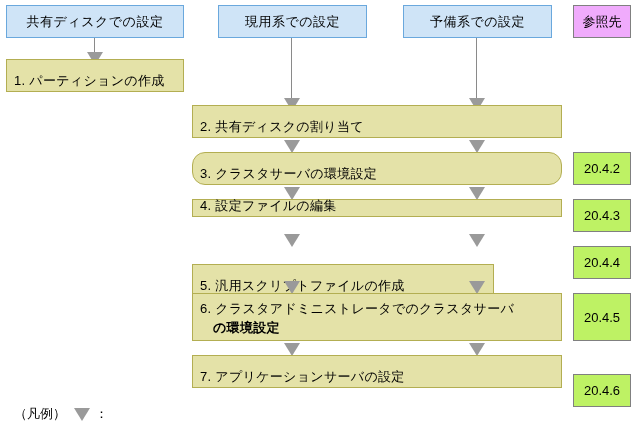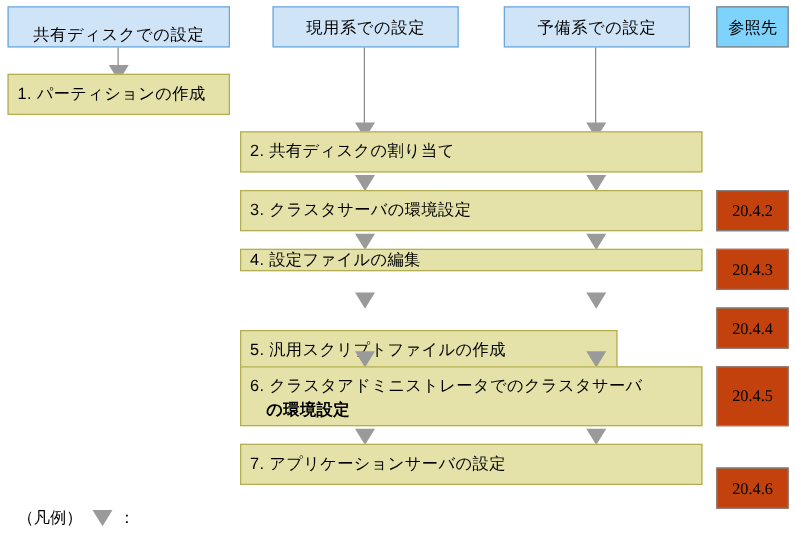--- a/index.html
+++ b/index.html
@@ -16,45 +16,45 @@
     position: absolute;
     background: #cfe4f7;
     border: 1px solid #6aa8dd;
     display: flex; align-items: center; justify-content: center;
     font-size: 13px; color: #000;
     letter-spacing: .5px;
   }
   
   .refhdr {
     position: absolute;
-    background: #7dd3fc;
+    background: #f0abfc;
     border: 1px solid #808080;
     display: flex; align-items: center; justify-content: center;
     font-size: 13px; color: #000;
   }
   
   .step {
     position: absolute;
     background: #e4e2a8;
     border: 1px solid #b3ae52;
-    display: flex; align-items: center;
+    display: flex; align-items: flex-end;
     padding-left: 7px;
     font-size: 13px; color: #000;
     line-height: 1.45;
     letter-spacing: .3px;
   }
   .step .ln2 { display: block; padding-left: 1em; font-weight: bold; }
   
   .ref {
     position: absolute;
-    background: #c2410c;
+    background: #bef264;
     border: 1px solid #808080;
     display: flex; align-items: center; justify-content: center;
     font-size: 13px; color: #000;
-    font-family: Liberation Serif, serif;
+    font-family: Liberation Sans, sans-serif;
   }
   
   .vline {
     position: absolute;
     width: 1px;
     background: #8a8a8a;
   }
   
   .arrow {
     position: absolute;
@@ -75,21 +75,21 @@
     border-right: 8px solid transparent;
     border-top: 13px solid #9a9a9a;
     margin: 0 5px 0 8px;
   }
 </style>
 </head>
 <body>
 
 <div id="canvas">
 
-  <div class="hdr" style="left:6px; top:5px; width:178px; height:33px;align-items:flex-end;">
+  <div class="hdr" style="left:6px; top:5px; width:178px; height:33px;">
     <span>共有ディスクでの設定</span>
   </div>
 
   <div class="hdr" style="left:218px; top:5px; width:149px; height:33px;">
     <span>現用系での設定</span>
   </div>
 
   <div class="hdr" style="left:403px; top:5px; width:149px; height:33px;">
     <span>予備系での設定</span>
   </div>
@@ -111,21 +111,21 @@
   <div class="vline" style="left:476px; top:38px; height:62px;"></div>
   <div class="arrow" style="left:469px; top:98px;"></div>
 
   <div class="step" style="left:192px; top:105px; width:370px; height:33px;">
     <span>2. 共有ディスクの割り当て</span>
   </div>
 
   <div class="arrow" style="left:284px; top:140px;"></div>
   <div class="arrow" style="left:469px; top:140px;"></div>
 
-  <div class="step" style="left:192px; top:152px; width:370px; height:33px;">
+  <div class="step" style="left:192px; top:152px; width:370px; height:33px;border-radius:13px;">
     <span>3. クラスタサーバの環境設定</span>
   </div>
   <div class="ref" style="left:573px; top:152px; width:58px; height:33px;">
     <span>20.4.2</span>
   </div>
 
   <div class="arrow" style="left:284px; top:187px;"></div>
   <div class="arrow" style="left:469px; top:187px;"></div>
 
   <div class="step" style="left:192px; top:199px; width:370px; height:18px;">

